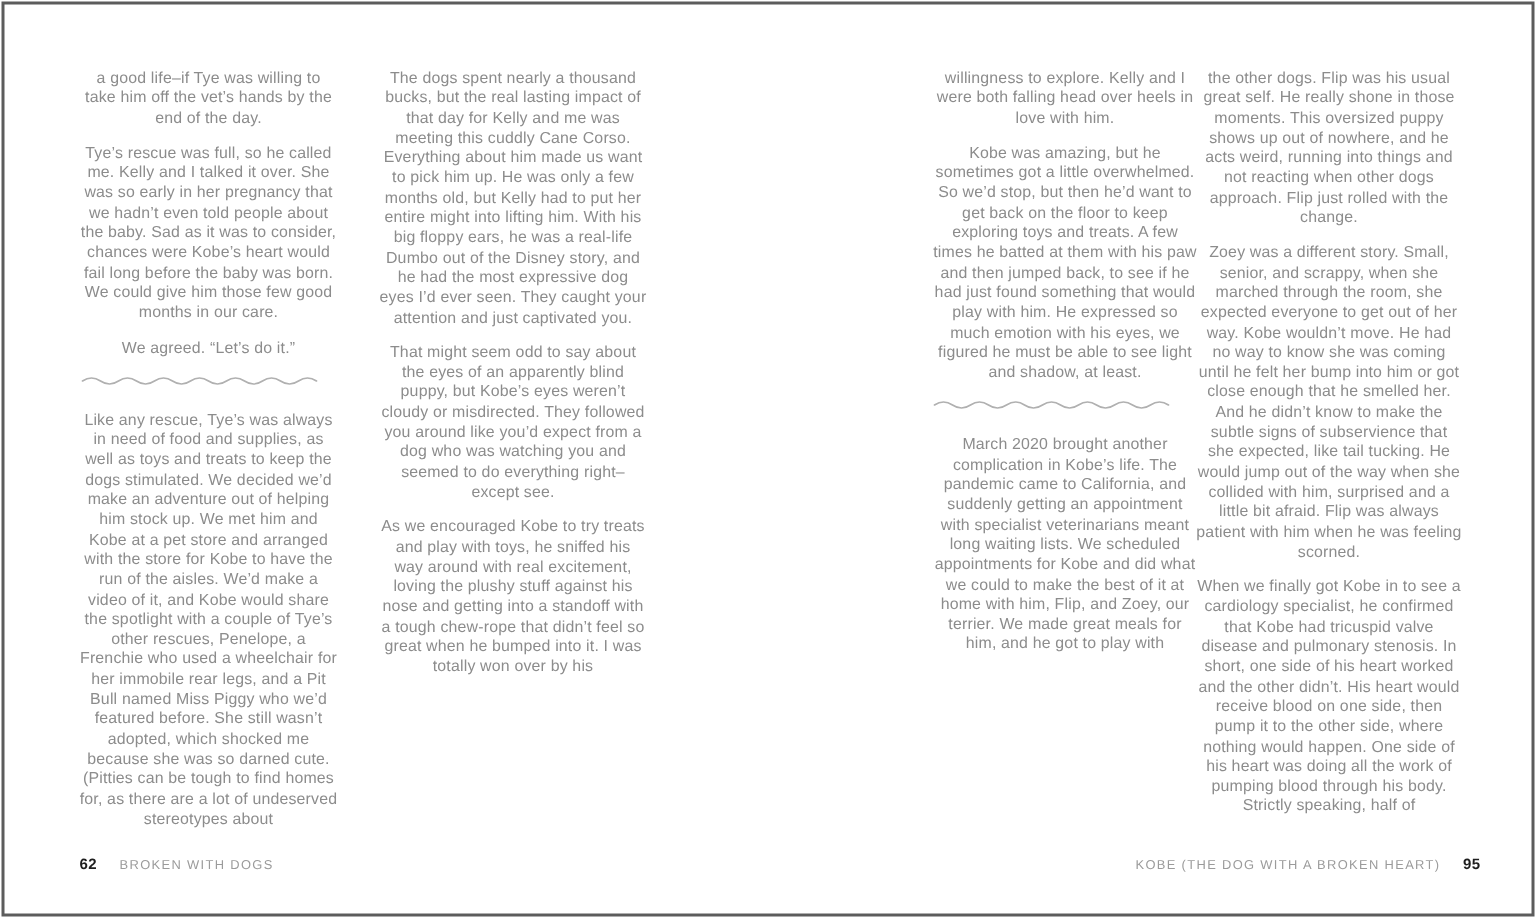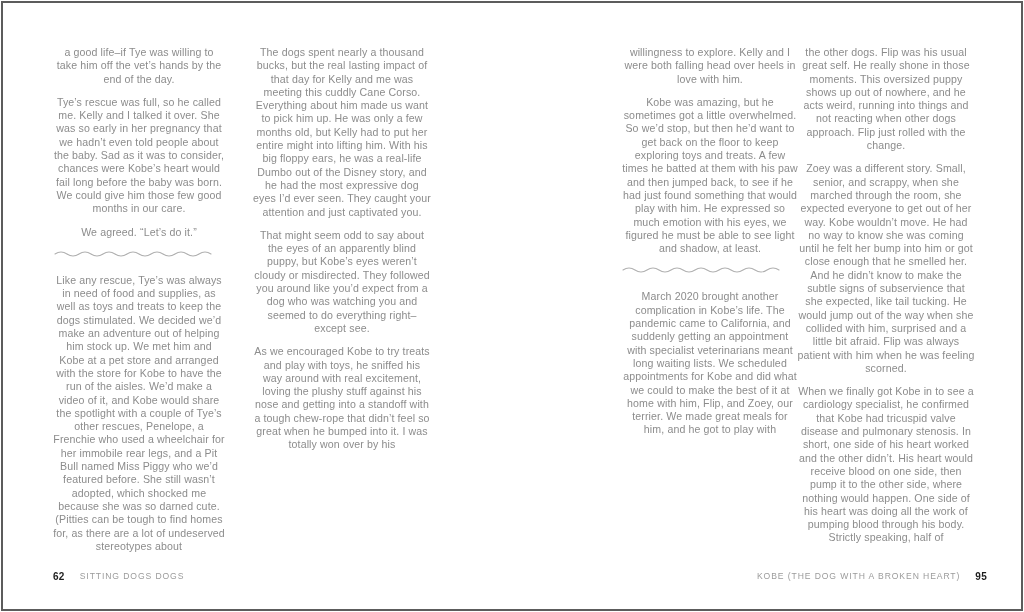--- a/index.html
+++ b/index.html
@@ -79,21 +79,21 @@
   </div>
 <p>Like any rescue, Tye’s was always in need of food and supplies, as well as toys and treats to keep the dogs stimulated. We decided we’d make an adventure out of helping him stock up. We met him and Kobe at a pet store and arranged with the store for Kobe to have the run of the aisles. We’d make a video of it, and Kobe would share the spotlight with a couple of Tye’s other rescues, Penelope, a Frenchie who used a wheelchair for her immobile rear legs, and a Pit Bull named Miss Piggy who we’d featured before. She still wasn’t adopted, which shocked me because she was so darned cute. (Pitties can be tough to find homes for, as there are a lot of undeserved stereotypes about</p>
       </div>
     <div class="column col-2">
         <p>The dogs spent nearly a thousand bucks, but the real lasting impact of that day for Kelly and me was meeting this cuddly Cane Corso. Everything about him made us want to pick him up. He was only a few months old, but Kelly had to put her entire might into lifting him. With his big floppy ears, he was a real-life Dumbo out of the Disney story, and he had the most expressive dog eyes I’d ever seen. They caught your attention and just captivated you.</p>
         <p>That might seem odd to say about the eyes of an apparently blind puppy, but Kobe’s eyes weren’t cloudy or misdirected. They followed you around like you’d expect from a dog who was watching you and seemed to do everything right–except see.</p>
         <p>As we encouraged Kobe to try treats and play with toys, he sniffed his way around with real excitement, loving the plushy stuff against his nose and getting into a standoff with a tough chew-rope that didn’t feel so great when he bumped into it. I was totally won over by his</p>
       </div>
     <div class="footer footer-left">
       <span class="page-number">62</span>
-      <span class="running-head">SITTING DOGS DOGS</span>
+      <span class="running-head">BROKEN WITH DOGS</span>
     </div>
   </div>
 
   <div>
     <div class="column col-3">
         <p>willingness to explore. Kelly and I were both falling head over heels in love with him.</p>
         <p>Kobe was amazing, but he sometimes got a little overwhelmed. So we’d stop, but then he’d want to get back on the floor to keep exploring toys and treats. A few times he batted at them with his paw and then jumped back, to see if he had just found something that would play with him. He expressed so much emotion with his eyes, we figured he must be able to see light and shadow, at least.</p>
   <div class="wavy-divider">
     <svg width="162" height="8" viewBox="0 0 162 8">
       <path d="M2 5 Q 8 1, 14 5 T 26 5 T 38 5 T 50 5 T 62 5 T 74 5 T 86 5 T 98 5 T 110 5 T 122 5 T 134 5 T 146 5 T 158 5" fill="none" stroke="#b0b0b0" stroke-width="1.1" stroke-linecap="round"></path>

